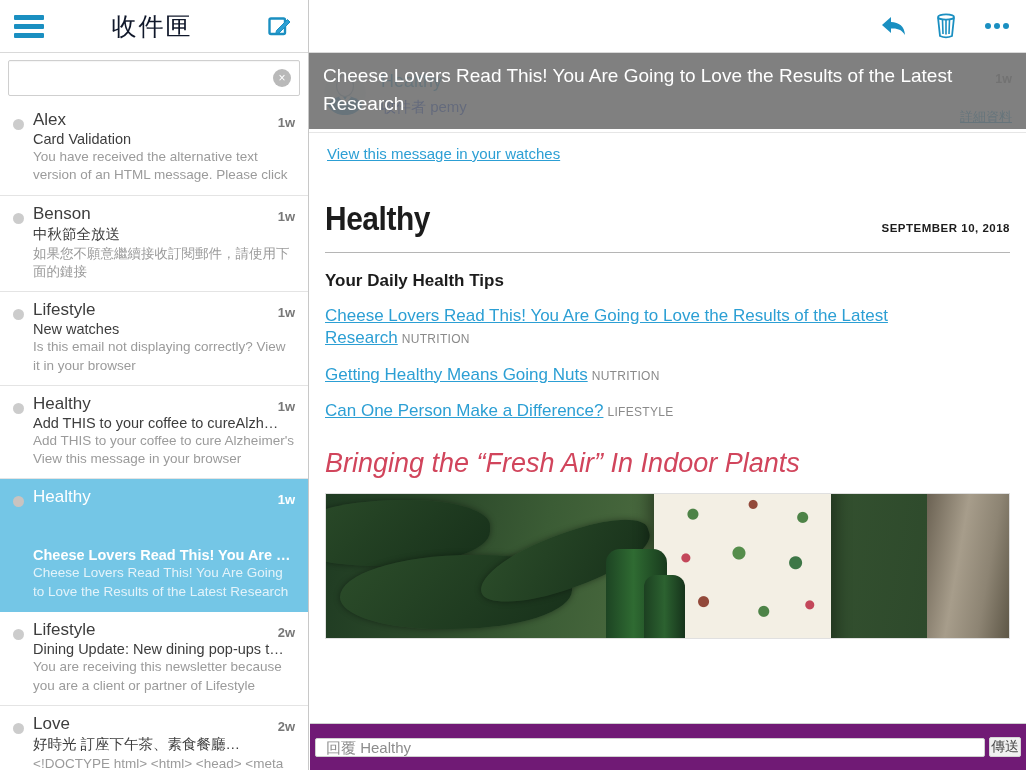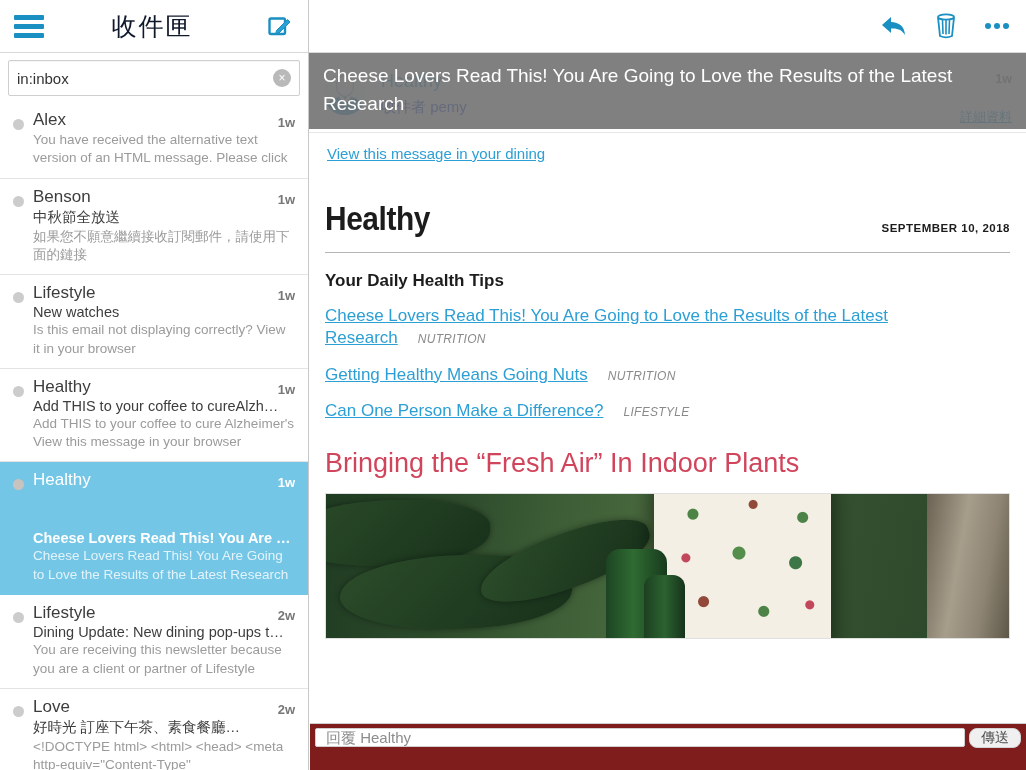--- a/index.html
+++ b/index.html
@@ -157,25 +157,25 @@
     transform: scaleX(0.88); transform-origin: left bottom;
   }
   .nl-date { font-size: 11.5px; font-weight: 700; color: #1c1c1c; letter-spacing: 0.5px; padding-bottom: 4px; margin-top: 42px; }
 
   .tips-title { font-size: 17px; font-weight: 700; color: #1c1c1c; margin: 18px 0 14px 0; }
 
   .tip { margin-bottom: 15px; line-height: 1.28; }
   .tip a {
     font-size: 17px; color: #2c9fd4; text-decoration: underline; cursor: pointer;
   }
-  .tip .cat { font-size: 12px; color: #8a8a8a; letter-spacing: 0.3px; margin-left: 20px; font-style: italic; }
+  .tip .cat { font-size: 12px; color: #8a8a8a; letter-spacing: 0.3px; margin-left: 4px; }
 
   .feature-title {
     font-size: 27px; line-height: 1.15; color: #d1455c;
-    margin: 26px 0 14px 0; font-weight: 400;
+    margin: 26px 0 14px 0; font-weight: 400; font-style: italic;
   }
 
   .feature-photo {
     width: 100%; height: 146px;
     border: 1px solid #e0e0e0;
     position: relative; overflow: hidden;
     background:
       linear-gradient(100deg, #1f3b22 0%, #2d4a2b 18%, #3b5c35 32%, #46663c 44%, #4d6b40 52%, #3f5c36 60%, #33502f 72%, #2a4529 100%);
   }
   .photo-pillow {
@@ -215,36 +215,36 @@
   }
   .photo-fringe {
     position: absolute; right: 0; top: 0; width: 12%; height: 100%;
     background: linear-gradient(100deg, #6b6253, #a79d8b 40%, #8d8473 70%, #5e5747);
   }
 
   
   .reply-bar {
     position: absolute; left: 310px; bottom: 0;
     width: 716px; height: 47px;
-    background: #7f1d1d;
+    background: #701a75;
     border-top: 1px solid #cfcfcf;
-    display: flex; align-items: flex-start;
+    display: flex; align-items: center;
     z-index: 20;
   }
   .reply-input {
     flex: 1; border: 1px solid #cfcfcf; margin: 4px 0 4px 5px;
     border-radius: 2px;
     padding: 0 10px; font-size: 15px; color: #333; outline: none;
     font-family: "Liberation Sans", sans-serif;
   }
   .reply-input::placeholder { color: #8d8d8d; }
   .send-btn {
-    width: 52px; margin: 4px 5px 4px 4px;
+    width: 32px; margin: 4px 5px 4px 4px;
     background: #f0f0f0;
-    border: 1px solid #d4d4d4; border-radius: 8px;
+    border: 1px solid #d4d4d4; border-radius: 2px;
     font-size: 14px; color: #4a4a4a; cursor: pointer;
     font-family: Liberation Serif, serif;
   }
 </style>
 </head>
 <body>
 
 <div class="app">
 
   <div class="left-pane">
@@ -259,33 +259,33 @@
       <div class="compose-icon">
         <svg width="26" height="26" viewBox="0 0 26 26" aria-hidden="true">
           <rect x="2.5" y="5.5" width="15.5" height="15.5" rx="1.5" fill="none" stroke="#1a8fc1" stroke-width="2.4"></rect>
           <path d="M9.5 17.5 L20.5 6.5 L23 9 L12 20 L8.8 20.6 Z" fill="#2c9fd4" stroke="#1a8fc1" stroke-width="1"></path>
         </svg>
       </div>
     </div>
 
     <div class="search-wrap">
       <div class="search-box">
-        <input class="search-input" type="text" value="in:inbox" style="">
         <div class="clear-icon">×</div>
       </div>
     </div>
 
     <div class="mail-list">
 
       <div class="mail-item">
         <div class="mail-row1">
           <span class="dot"></span>
           <span class="sender">Alex</span>
           <span class="time">1w</span>
         </div>
+        <div class="subject">Card Validation</div>
         <div class="preview">You have received the alternative text version of an HTML message. Please click below to</div>
       </div>
 
       <div class="mail-item">
         <div class="mail-row1">
           <span class="dot"></span>
           <span class="sender">Benson</span>
           <span class="time">1w</span>
         </div>
         <div class="subject">中秋節全放送</div>
@@ -391,21 +391,21 @@
           <div class="sender-name">Healthy</div>
           <div class="recipient">收件者 pemy</div>
         </div>
         <div class="sender-meta">
           <div class="meta-time">1w</div>
           <span class="details-link">詳細資料</span>
         </div>
       </div>
 
       <div class="body-scroll">
-        <span class="browser-link">View this message in your dining</span>
+        <span class="browser-link">View this message in your watches</span>
 
         <div class="newsletter">
           <div class="nl-head">
             <div class="nl-logo">Healthy</div>
             <div class="nl-date">SEPTEMBER 10, 2018</div>
           </div>
 
           <div class="tips-title">Your Daily Health Tips</div>
 
           <div class="tip">

